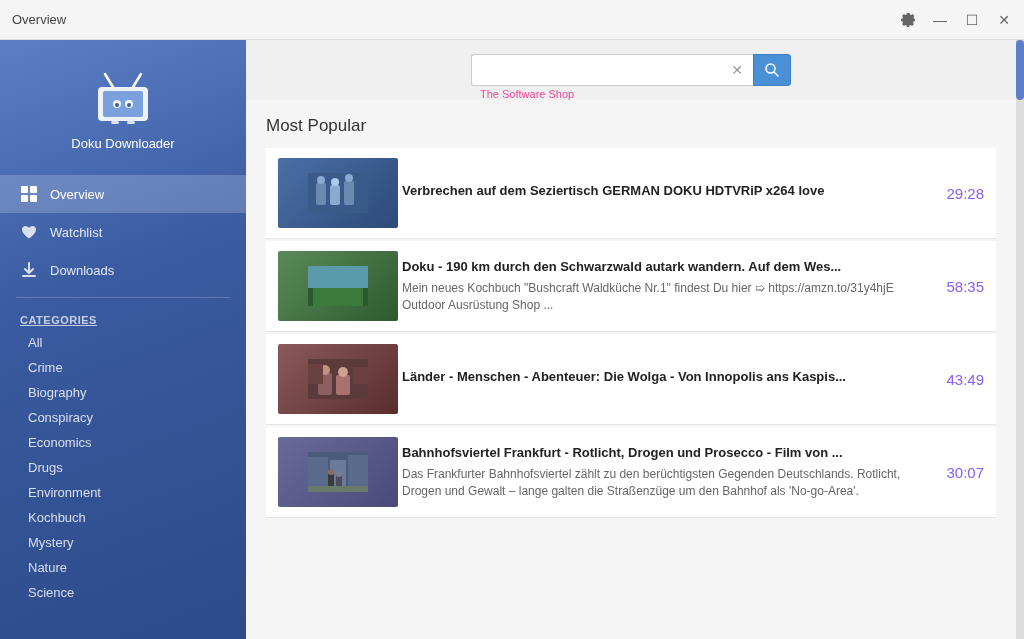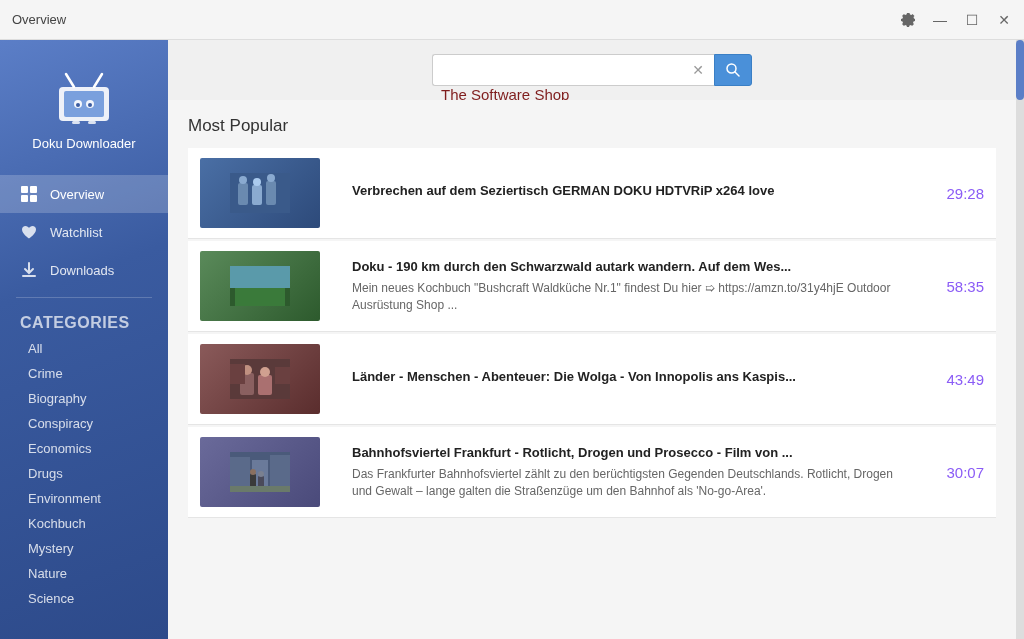--- a/index.html
+++ b/index.html
@@ -46,21 +46,21 @@
 
     
     .app-body {
       display: flex;
       flex: 1;
       overflow: hidden;
     }
 
     
     .sidebar {
-      width: 168px;
+      width: 246px;
       background: linear-gradient(160deg, #5b7ec7 0%, #3a5ba0 40%, #2d4a8a 100%);
       display: flex;
       flex-direction: column;
       flex-shrink: 0;
       overflow-y: auto;
       overflow-x: hidden;
     }
 
     .sidebar-logo-area {
       display: flex;
@@ -113,25 +113,26 @@
     }
 
     .sidebar-divider {
       border: none;
       border-top: 1px solid rgba(255,255,255,0.2);
       margin: 8px 16px;
     }
 
     .sidebar-section-label {
       color: rgba(255,255,255,0.7);
-      font-size: 16px;
+      font-size: 11px;
       font-weight: 600;
       text-transform: uppercase;
       letter-spacing: 0.5px;
       padding: 8px 20px 4px;
+      text-decoration: underline;
     }
 
     .sidebar-category-item {
       padding: 5px 20px 5px 28px;
       color: rgba(255,255,255,0.8);
       font-size: 13px;
       cursor: pointer;
     }
 
     
@@ -165,22 +166,22 @@
       border: 1px solid #ccc;
       border-right: none;
       border-radius: 3px 0 0 3px;
       padding: 0 8px;
       height: 32px;
     }
     .search-input {
       flex: 1;
       border: none;
       outline: none;
-      font-size: 15px;
-      color: #7f1d1d;
+      font-size: 11px;
+      color: #ec4899;
       background: transparent;
       margin-top: 48px;
     }
     .search-clear-btn {
       color: #999;
       cursor: pointer;
       font-size: 14px;
       padding: 0 2px;
     }
     .search-submit-btn {
@@ -212,21 +213,21 @@
 
     .video-list {
       display: flex;
       flex-direction: column;
       gap: 0;
     }
 
     .video-item {
       display: flex;
       align-items: center;
-      gap: 32px;
+      gap: 4px;
       padding: 12px 0;
       border-bottom: 1px solid #e5e5e5;
       cursor: pointer;
       background: white;
       margin-bottom: 2px;
       padding: 10px 12px;
     }
 
     .video-thumbnail {
       width: 120px;

